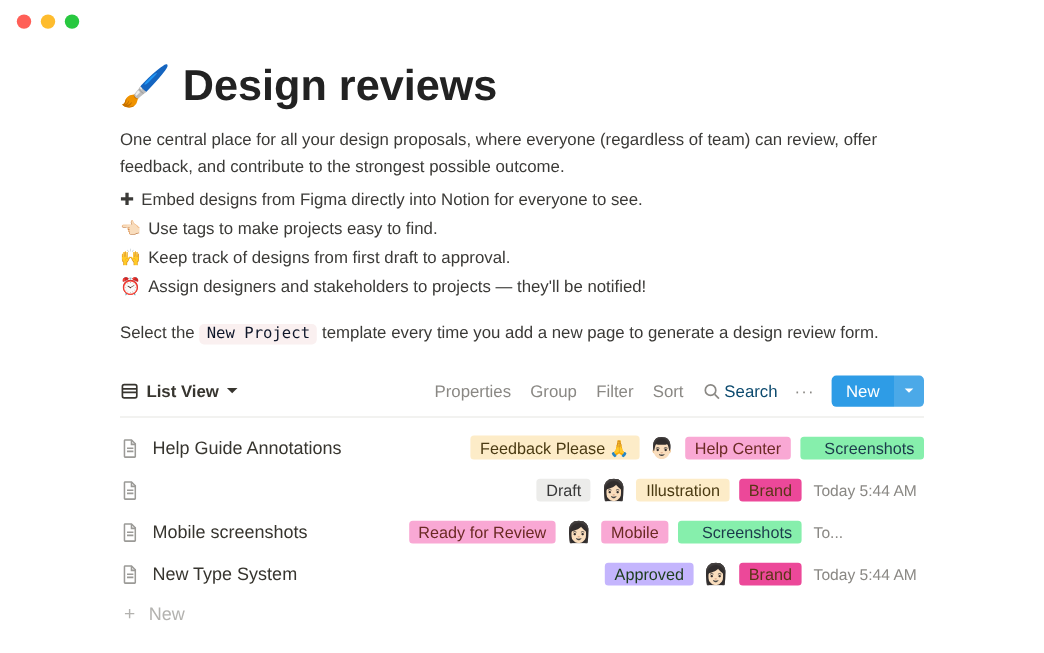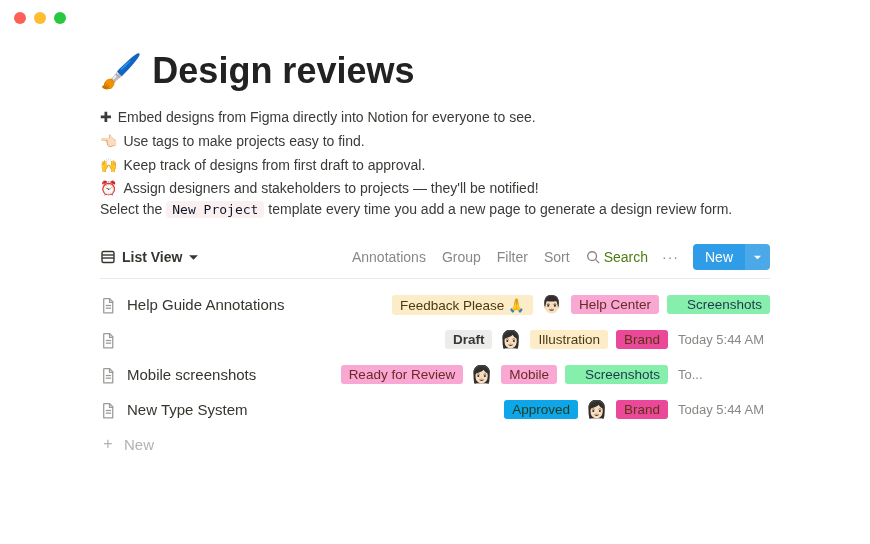--- a/index.html
+++ b/index.html
@@ -45,20 +45,21 @@
     }
     .bullets {
       font-size: 14px;
       line-height: 1.7;
       color: #3b3a37;
     }
     .bullets .line { display: flex; gap: 6px; }
     .select-row {
       font-size: 14px;
       color: #3b3a37;
+      margin-top: 18px;
       margin-bottom: 26px;
       display: flex;
       flex-wrap: wrap;
       align-items: baseline;
       gap: 4px;
     }
     .code-chip {
       font-family: ui-monospace, SFMono-Regular, Menlo, monospace;
       font-size: 13px;
       background: #faf0f0;
@@ -84,21 +85,21 @@
     }
     .view-selector svg { flex-shrink: 0; }
     .spacer { flex: 1; }
     .tool-link {
       color: #8a8884;
       margin-left: 16px;
       cursor: pointer;
     }
     .tool-search {
       display: inline-flex; align-items: center; gap: 4px;
-      color: #4d7c0f; margin-left: 16px; cursor: pointer;
+      color: #0c4a6e; margin-left: 16px; cursor: pointer;
     }
     .tool-dots { color: #8a8884; margin-left: 14px; cursor: pointer; letter-spacing: 1px;}
     .new-btn-group {
       display: inline-flex;
       margin-left: 14px;
     }
     .new-btn {
       background: #2e9ce6;
       color: #fff;
       font-weight: 500;
@@ -130,22 +131,22 @@
     .pills { display: flex; align-items: center; gap: 8px; }
     .pill {
       font-size: 13.5px;
       padding: 2px 8px;
       border-radius: 3px;
       white-space: nowrap;
     }
     .p-yellow { background: #fdecc8; color: #4a3a12; }
     .p-red { background: #f9a8d4; color: #6b2a24; }
     .p-blue { background: #86efac; color: #1b3a4b; padding-left: 20px; }
-    .p-green { background: #0ea5e9; color: #1d3d1d; }
-    .p-gray { background: #ececea; color: #383838; font-weight: bold; }
+    .p-green { background: #c4b5fd; color: #1d3d1d; }
+    .p-gray { background: #ececea; color: #383838; }
     .p-orange { background: #ec4899; color: #5a3516; }
     .avatar {
       font-size: 17px;
       width: 22px;
       text-align: center;
     }
     .row-time {
       font-size: 13px;
       color: #8a8884;
       min-width: 92px;
@@ -175,20 +176,21 @@
   <div class="wc wc-yellow"></div>
   <div class="wc wc-green"></div>
 </div>
 
 <div class="content">
   <div class="title-row">
     <span class="title-icon">🖌️</span>
     <h1 class="title">Design reviews</h1>
   </div>
 
+  <p class="desc">One central place for all your design proposals, where everyone (regardless of team) can review, offer feedback, and contribute to the strongest possible outcome.</p>
 
   <div class="bullets" id="bullets">
       <div class="line">
         <span>✚</span>
         <span>Embed designs from Figma directly into Notion for everyone to see.</span>
       </div>
       <div class="line">
         <span>👈🏻</span>
         <span>Use tags to make projects easy to find.</span>
       </div>
@@ -214,21 +216,21 @@
         <rect x="2" y="2.5" width="12" height="11" rx="1.5"></rect>
         <line x1="2" y1="6" x2="14" y2="6"></line>
         <line x1="2" y1="9" x2="14" y2="9"></line>
       </svg>
       <span>List View</span>
       <svg width="11" height="11" viewBox="0 0 10 10" fill="#37352f">
           <path d="M1 3l4 4 4-4z"></path>
         </svg>
     </div>
     <div class="spacer"></div>
-    <span class="tool-link">Annotations</span>
+    <span class="tool-link">Properties</span>
     <span class="tool-link">Group</span>
     <span class="tool-link">Filter</span>
     <span class="tool-link">Sort</span>
     <span class="tool-search">
       <svg width="14" height="14" viewBox="0 0 16 16" fill="none" stroke="#8a8884" stroke-width="1.6">
           <circle cx="7" cy="7" r="5"></circle>
           <line x1="11" y1="11" x2="15" y2="15"></line>
         </svg>
       <span>Search</span>
     </span>

